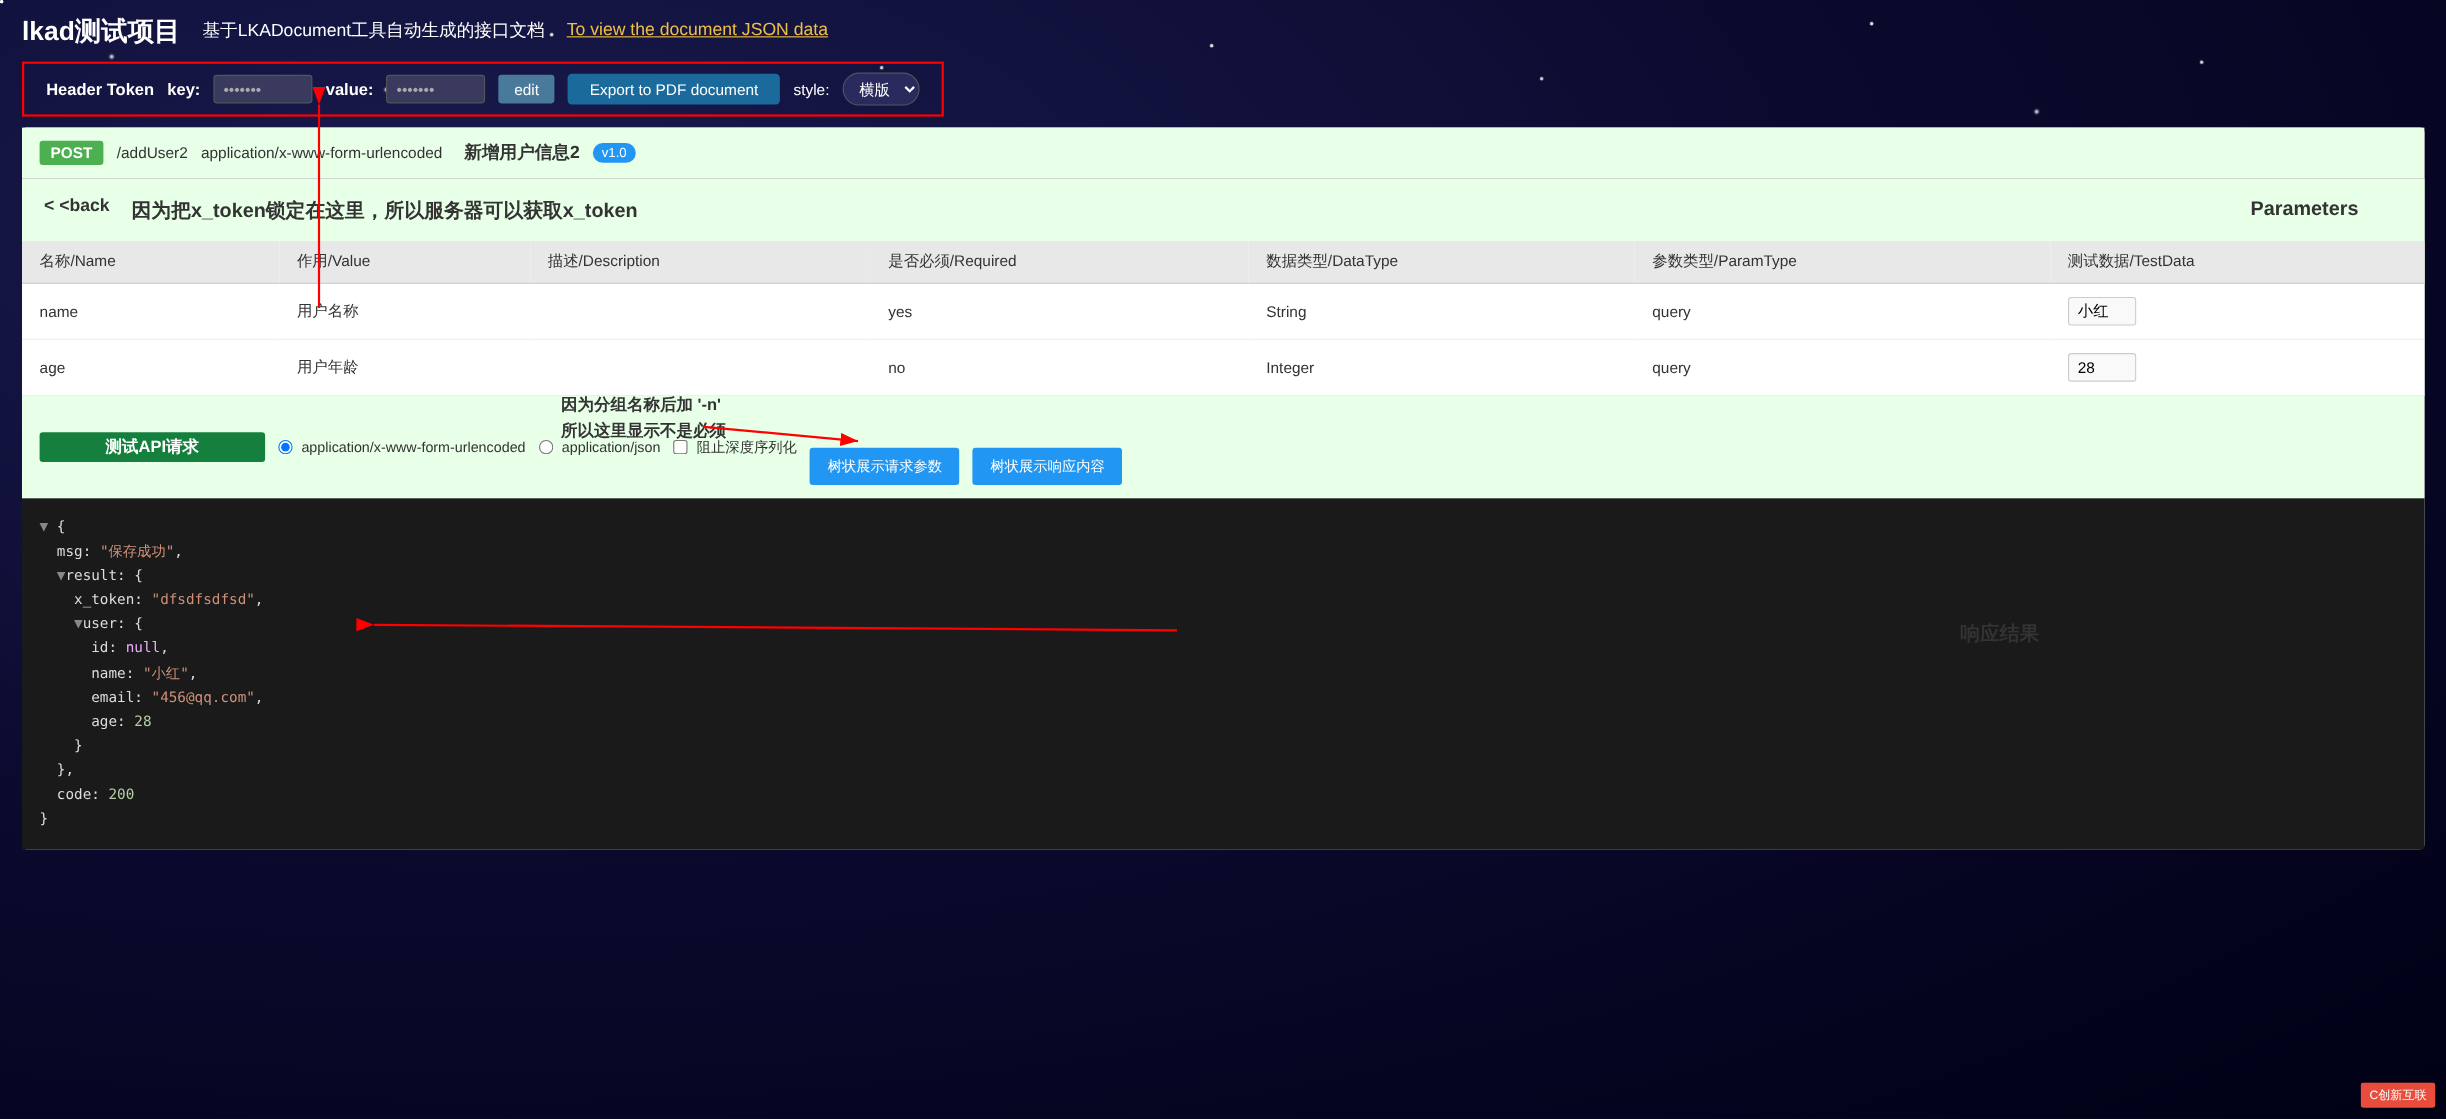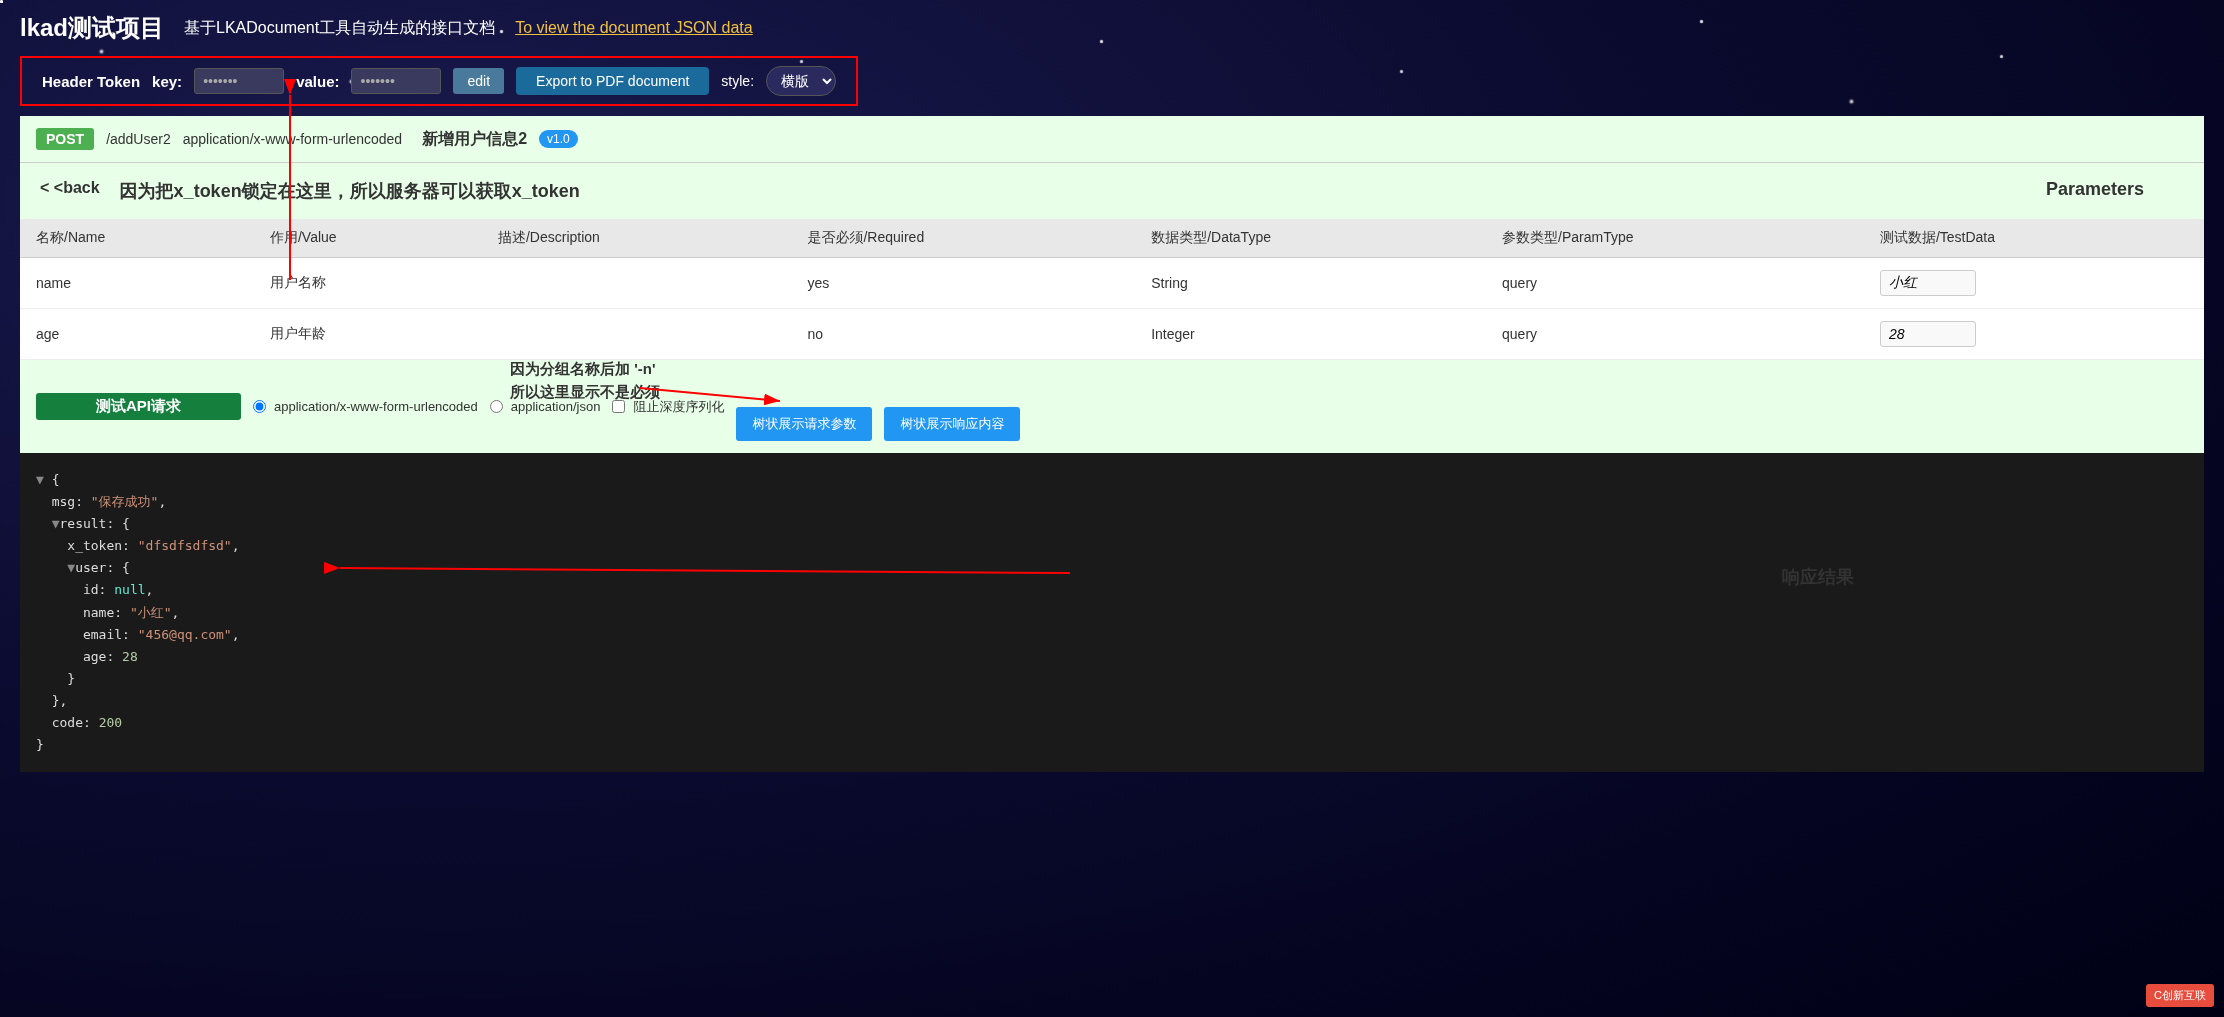--- a/index.html
+++ b/index.html
@@ -253,23 +253,22 @@
       color: #f44336;
     }
     .required-no {
       color: #333;
     }
     .test-input {
       border: 1px solid #ccc;
       padding: 4px 8px;
       border-radius: 3px;
       font-size: 14px;
-      width: 96px;
+      width: 62px;
       background: #f9f9f9;
-      font-style: italic;
     }
 
     
     .annotation-area {
       position: relative;
       background: #e8ffe8;
     }
 
     
     .test-section {
@@ -448,21 +447,21 @@
     <button class="tree-btn">树状展示响应内容</button>
   </div>
 
   <div class="response-area" style="position:relative;">
     <div style="font-family:monospace; font-size:13px; line-height:1.7;">
       <span style="color:#888;">▼</span> <span style="color:#ddd;">{</span><br>
       &nbsp;&nbsp;<span style="color:#ddd;">msg: </span><span style="color:#ce9178;">"保存成功"</span><span style="color:#ddd;">,</span><br>
       &nbsp;&nbsp;<span style="color:#888;">▼</span><span style="color:#ddd;">result: {</span><br>
       &nbsp;&nbsp;&nbsp;&nbsp;<span style="color:#ddd;">x_token: </span><span style="color:#ce9178;">"dfsdfsdfsd"</span><span style="color:#ddd;">,</span><br>
       &nbsp;&nbsp;&nbsp;&nbsp;<span style="color:#888;">▼</span><span style="color:#ddd;">user: {</span><br>
-      &nbsp;&nbsp;&nbsp;&nbsp;&nbsp;&nbsp;<span style="color:#ddd;">id: </span><span style="color:#5eead4;text-align:center;">null</span><span style="color:#ddd;">,</span><br>
+      &nbsp;&nbsp;&nbsp;&nbsp;&nbsp;&nbsp;<span style="color:#ddd;">id: </span><span style="color:#f0abfc;text-align:center;">null</span><span style="color:#ddd;">,</span><br>
       &nbsp;&nbsp;&nbsp;&nbsp;&nbsp;&nbsp;<span style="color:#ddd;">name: </span><span style="color:#ce9178;">"小红"</span><span style="color:#ddd;">,</span><br>
       &nbsp;&nbsp;&nbsp;&nbsp;&nbsp;&nbsp;<span style="color:#ddd;">email: </span><span style="color:#ce9178;">"456@qq.com"</span><span style="color:#ddd;">,</span><br>
       &nbsp;&nbsp;&nbsp;&nbsp;&nbsp;&nbsp;<span style="color:#ddd;">age: </span><span style="color:#b5cea8;">28</span><br>
       &nbsp;&nbsp;&nbsp;&nbsp;<span style="color:#ddd;">}</span><br>
       &nbsp;&nbsp;<span style="color:#ddd;">},</span><br>
       &nbsp;&nbsp;<span style="color:#ddd;">code: </span><span style="color:#b5cea8;">200</span><br>
       <span style="color:#ddd;">}</span>
     </div>
 
     <div style="position:absolute; top:110px; right:350px; color:#333; font-size:18px; font-weight:bold; pointer-events:none;">

